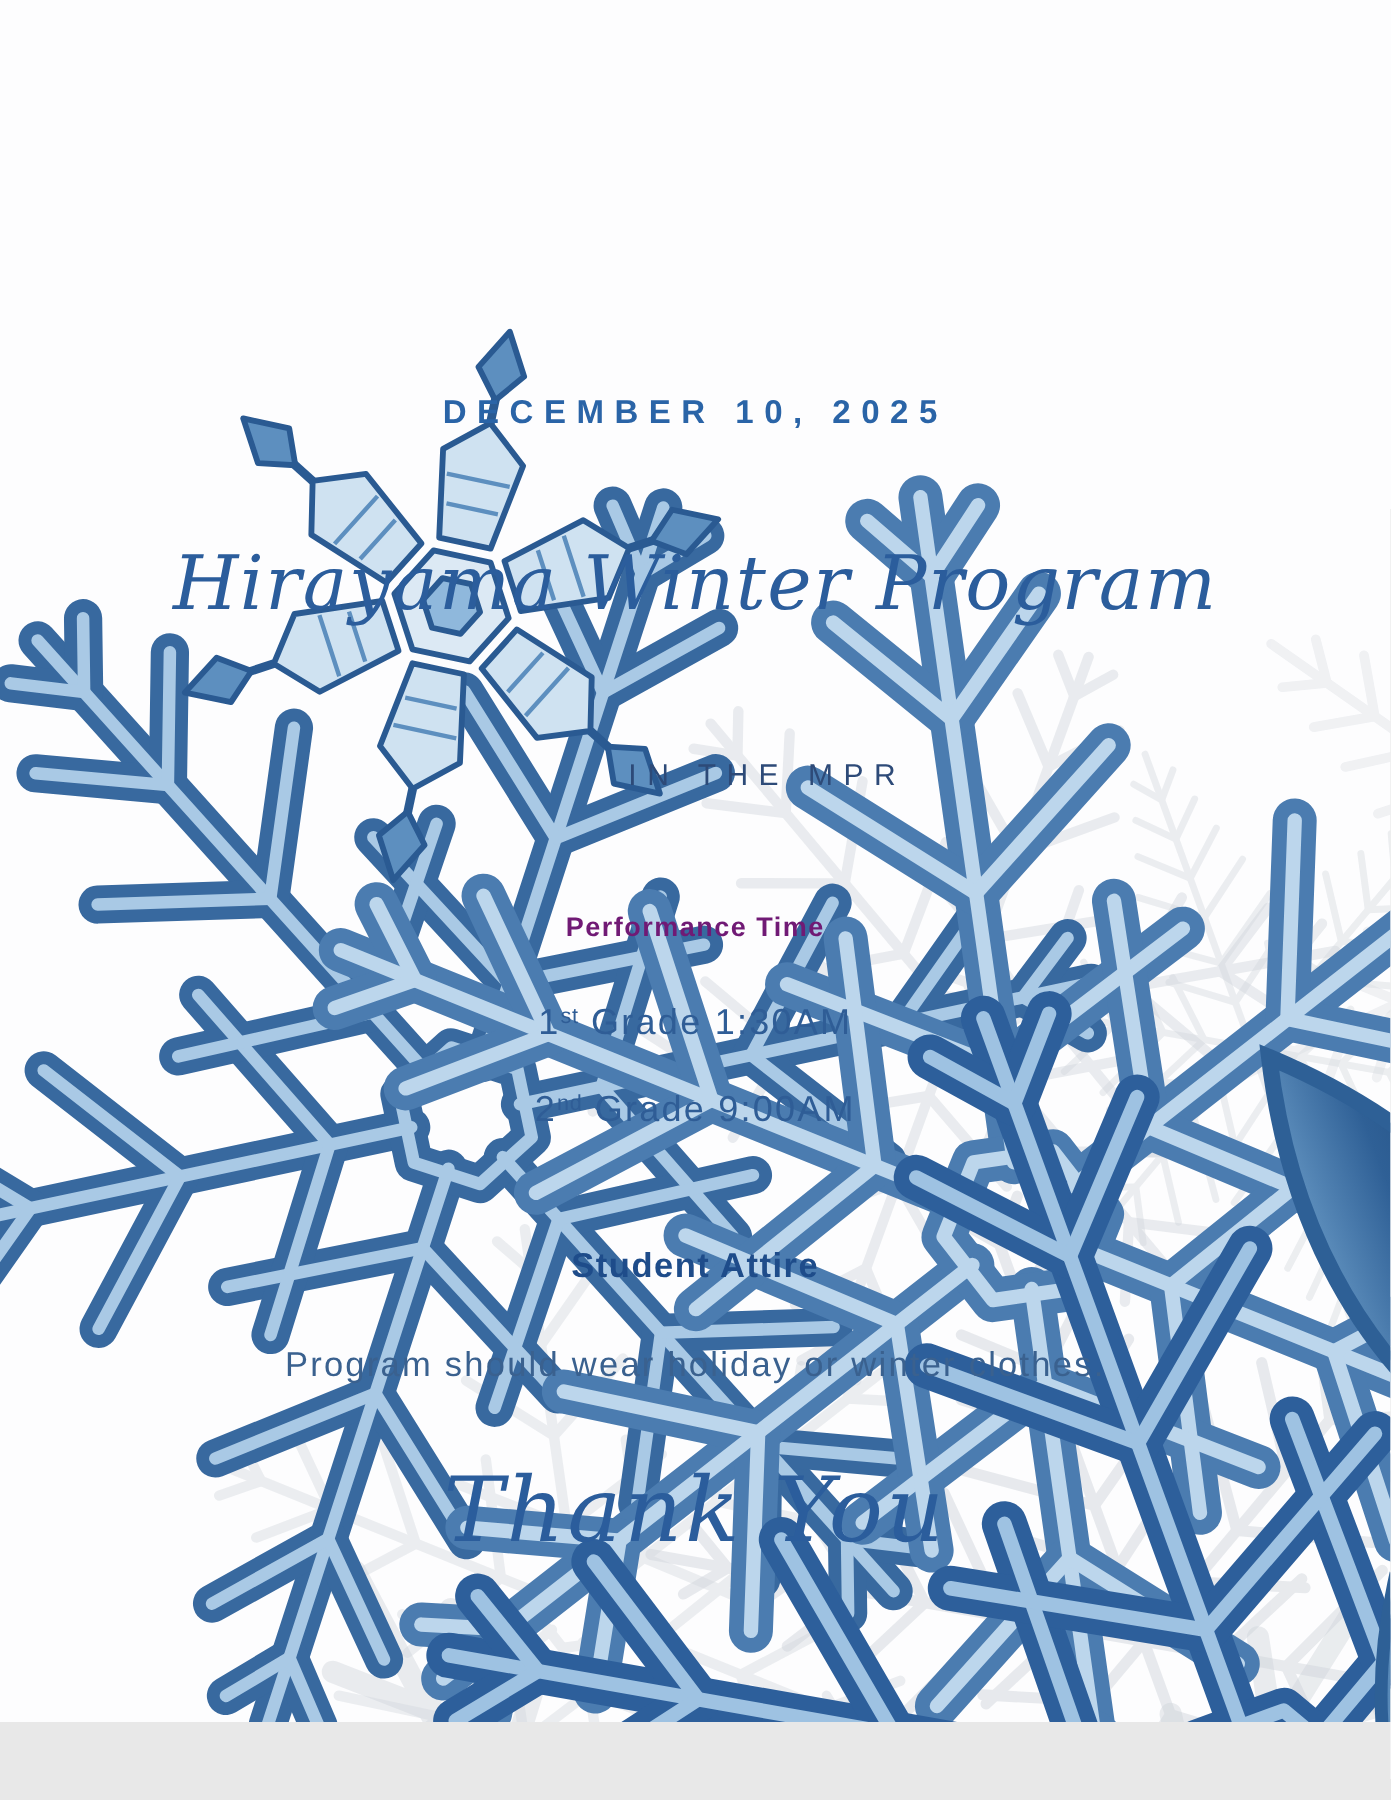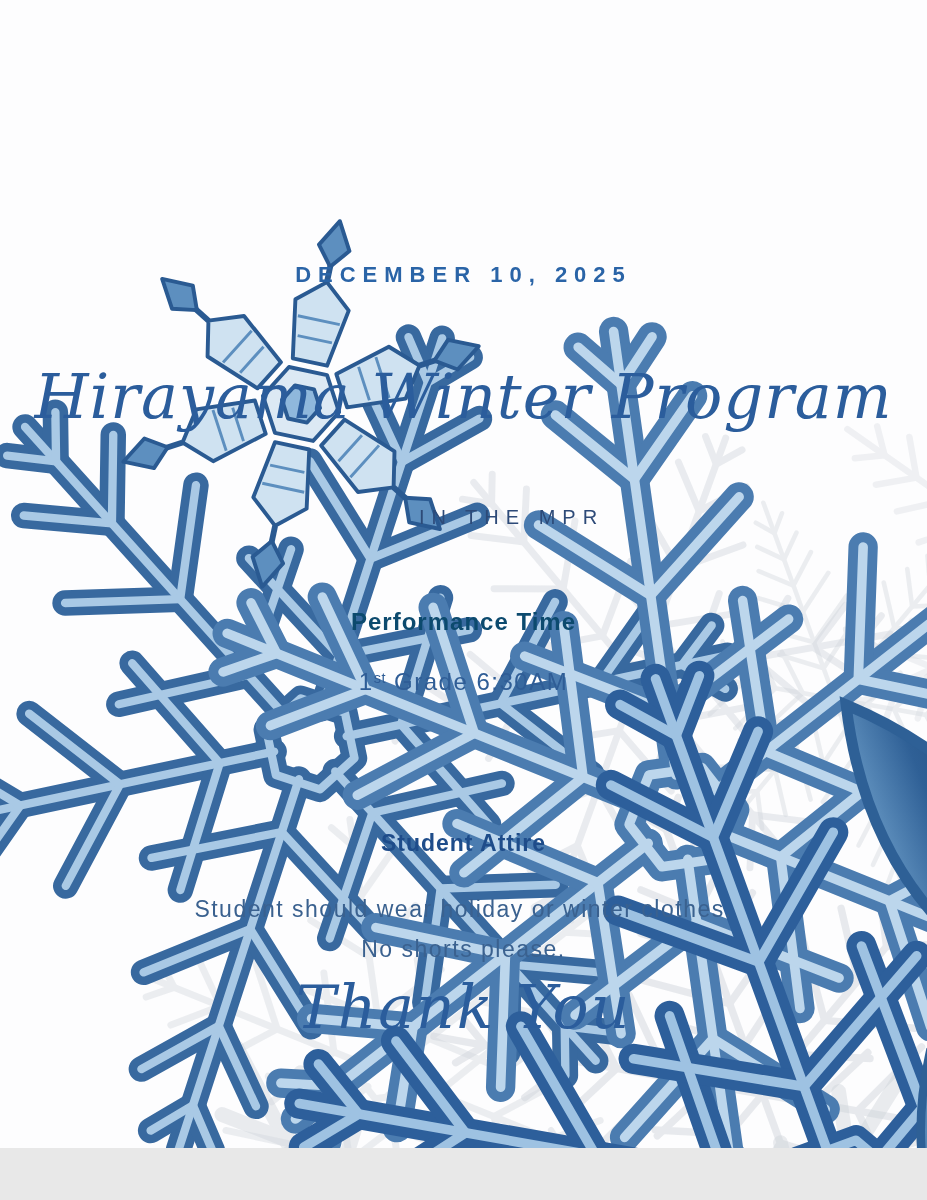--- a/index.html
+++ b/index.html
@@ -20,33 +20,33 @@
     color:#2a64a7;
   }
   .script{
     font-family:"DejaVu Serif", serif;
     font-style:italic;
     font-weight:normal;
     color:#2b5d9c;
   }
   .title{
     top:360px;
-    font-size:62px;
+    font-size:50px;
     letter-spacing:1px;
   }
   .venue{
     top:506px;
     font-size:20px;letter-spacing:7px;
     color:#2d4a78;
     margin-left:48px;
   }
   .perf-heading{
     top:608px;
-    font-size:24px;font-weight:bold;letter-spacing:1px;
-    color:#0c4a6e;
+    font-size:18px;font-weight:bold;letter-spacing:1px;
+    color:#701a75;
   }
   .slot{
     font-size:24px;letter-spacing:1.5px;
     color:#2f5d96;
   }
   .slot sup{font-size:0.6em;vertical-align:0.5em;letter-spacing:0.5px;text-align:center;}
   .slot1{top:668px;}
   .slot2{top:726px;}
   .attire-heading{
     top:830px;
@@ -232,24 +232,24 @@
   </svg>
 
   <div class="txt date">DECEMBER 10, 2025</div>
 
   <h1 class="txt title script">Hirayama Winter Program</h1>
 
   <div class="txt venue">IN THE MPR</div>
 
   <h2 class="txt perf-heading">Performance Time</h2>
 
-  <p class="txt slot slot1"><span>1</span><sup>st</sup><span> Grade 6:30AM</span></p>
-
+  <p class="txt slot slot1"><span>1</span><sup>st</sup><span> Grade 1:30AM</span></p>
+
+  <p class="txt slot slot2"><span>2</span><sup>nd</sup><span> Grade 9:00AM</span></p>
 
   <h2 class="txt attire-heading">Student Attire</h2>
 
-  <p class="txt body-line line1">Student should wear holiday or winter clothes.</p>
-
-  <p class="txt body-line line2">No shorts please.</p>
+  <p class="txt body-line line1">Program should wear holiday or winter clothes.</p>
+
 
   <div class="txt closing script">Thank You</div>
 
 </div>
 
 </body></html>

